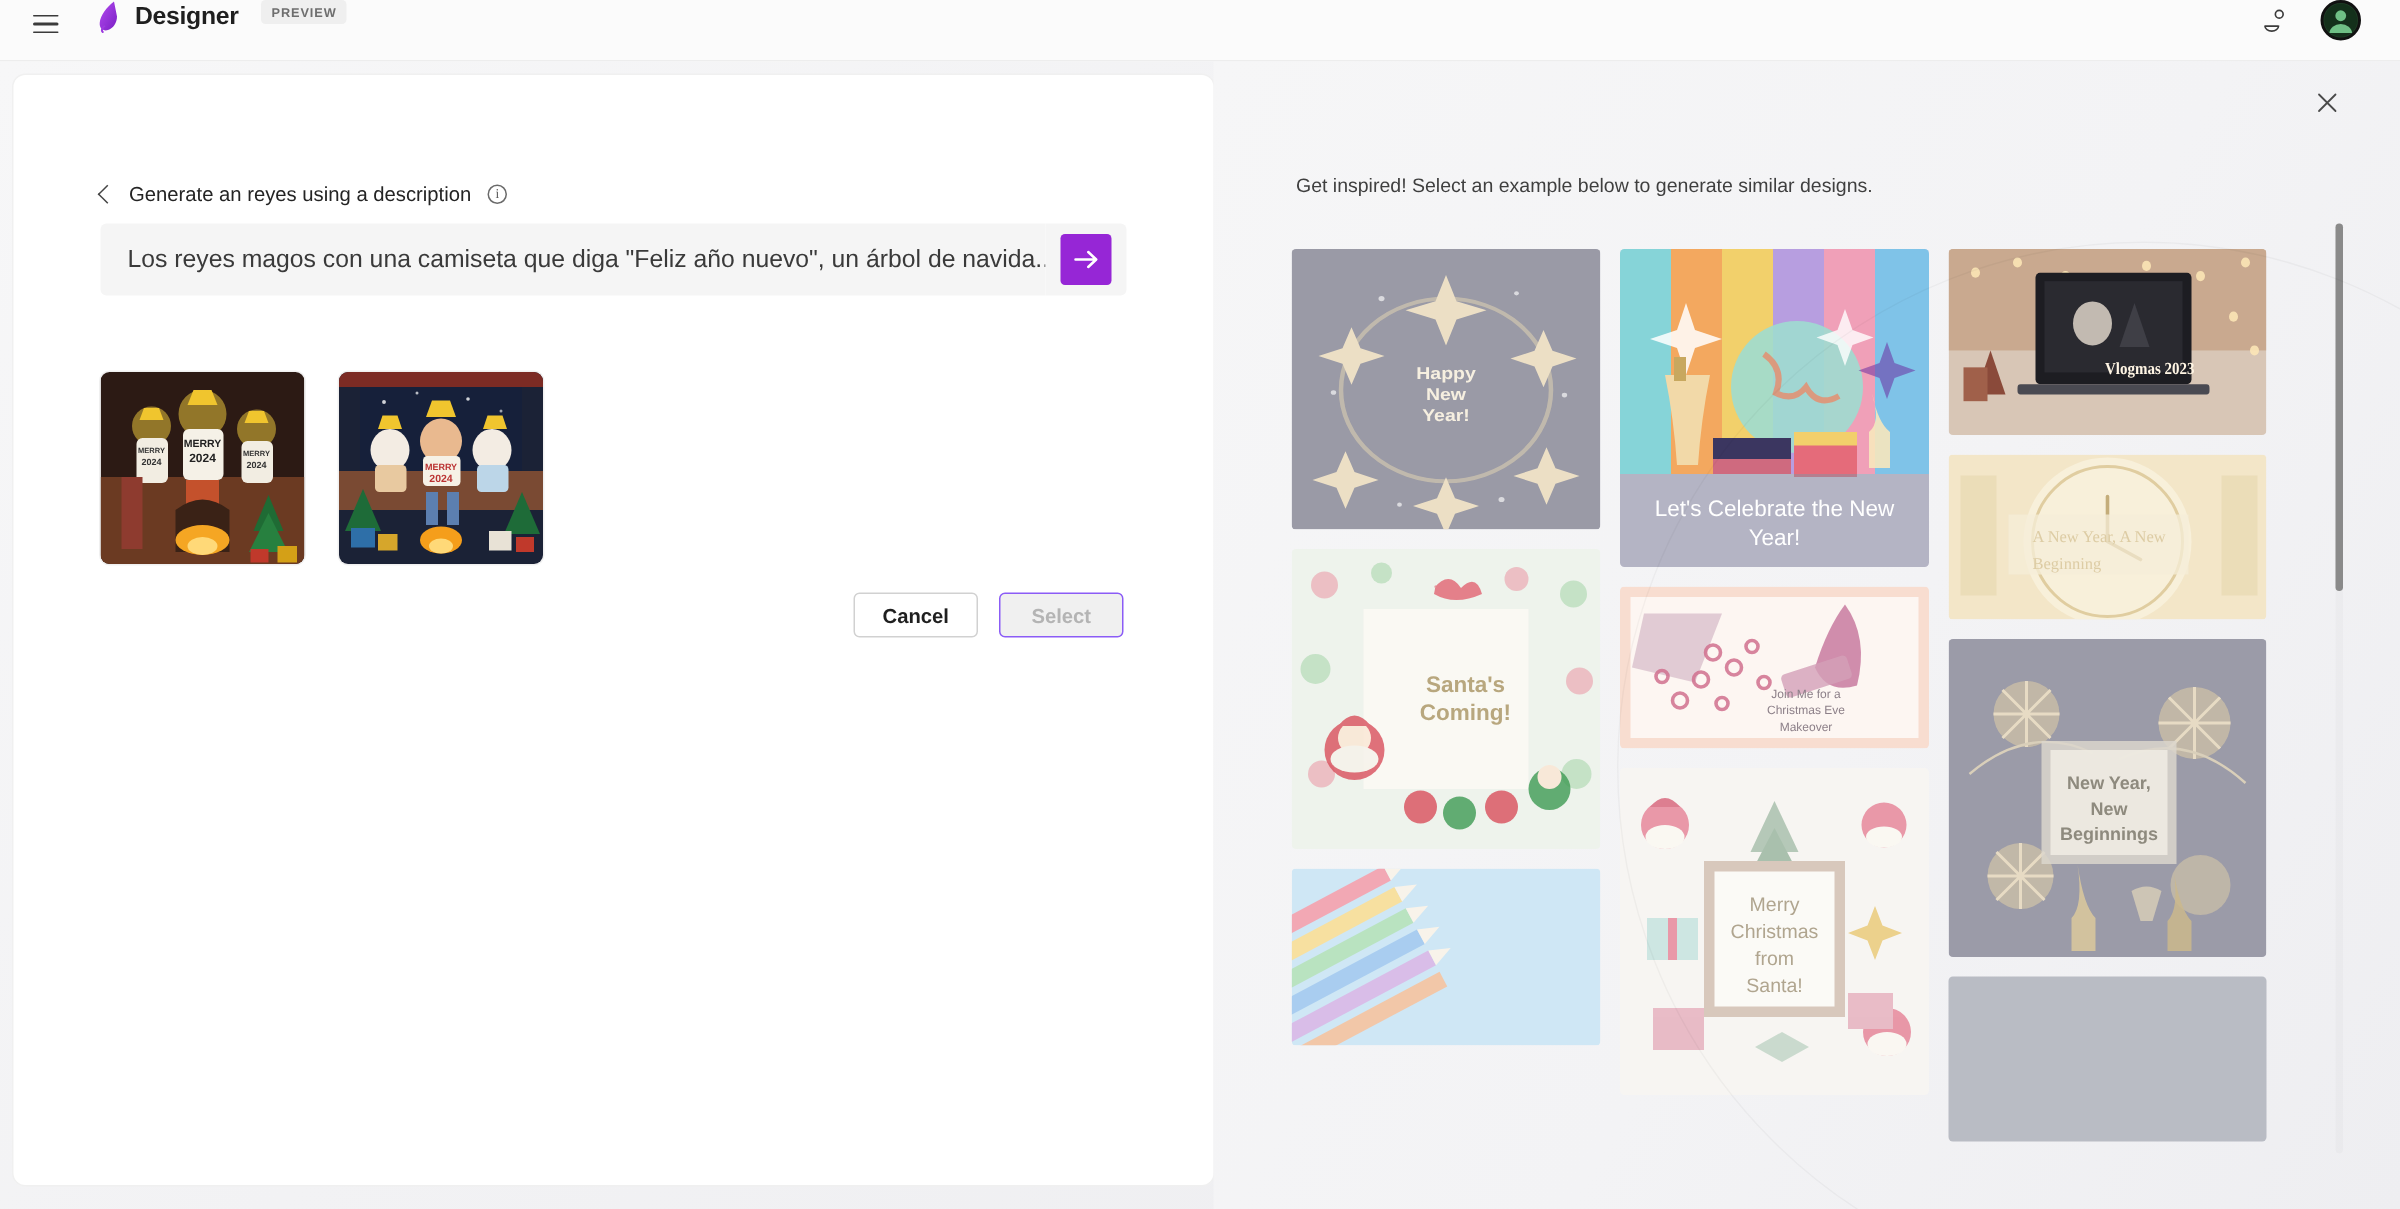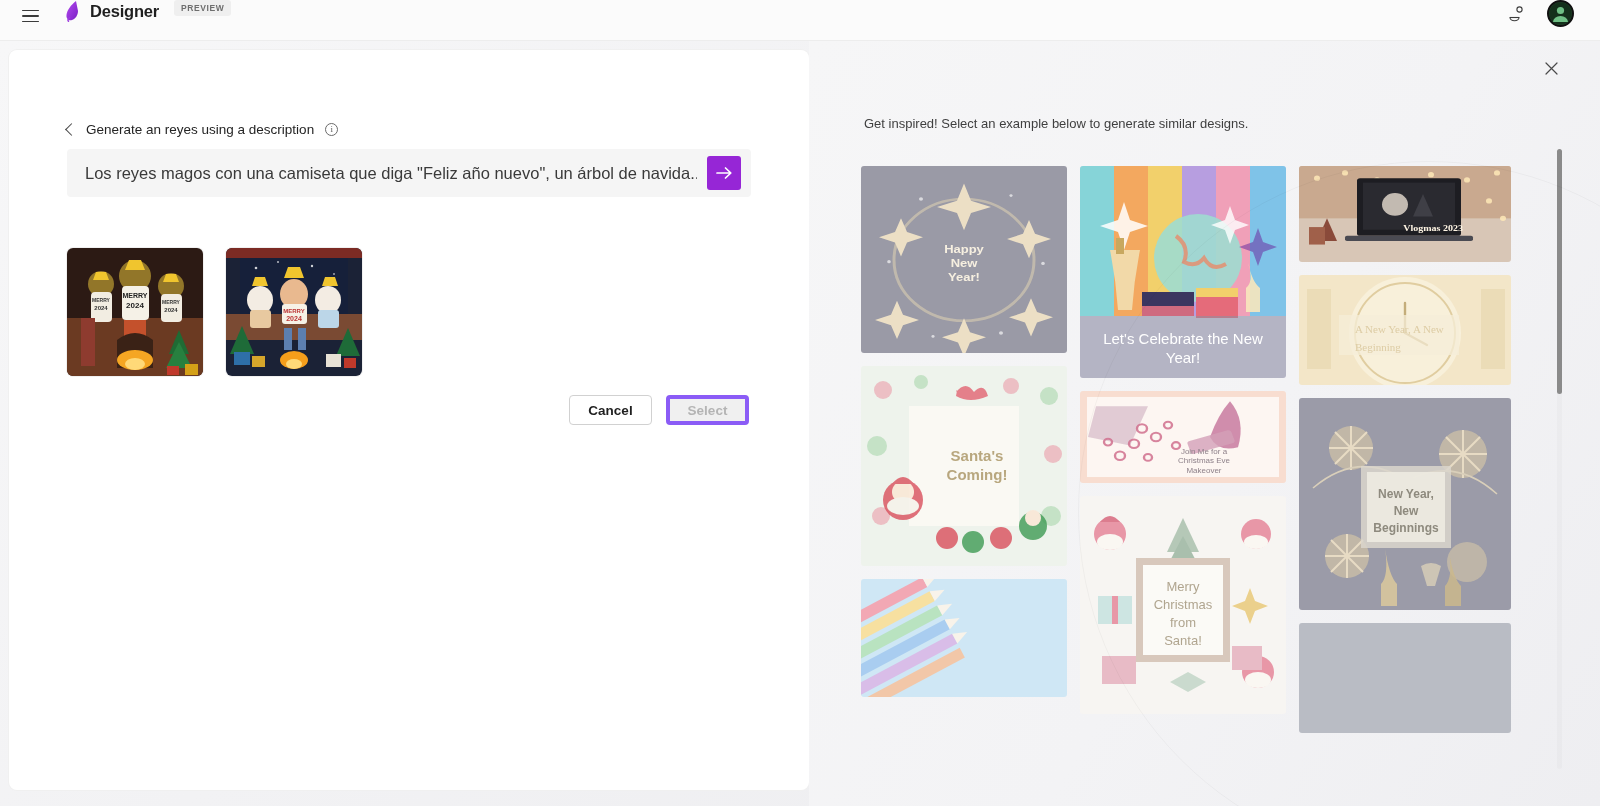--- a/index.html
+++ b/index.html
@@ -137,21 +137,21 @@
     position: absolute; left: 560px; top: 345px;
     display: flex; gap: 14px; align-items: center; font-weight: bold;
   }
   .btn {
     height: 30px; min-width: 83px;
     border-radius: 4px; font-size: 13.5px;
     font-family: "Liberation Sans", sans-serif;
     display:flex; align-items:center; justify-content:center;
   }
   .btn-cancel { background:#fff; border: 1px solid #d1d1d1; color: #1f1f1f; cursor: pointer; }
-  .btn-select { background:#f0f0f0; border: 4px solid #8b5cf6; color: #b4b4b4; cursor: default; }
+  .btn-select { background:#f0f0f0; border: 1px solid #8b5cf6; color: #b4b4b4; cursor: default; }
 
   
   .close-x {
     position: absolute; right: 36px; top: 14px;
     width: 26px; height: 26px; cursor: pointer;
     display: flex; align-items: center; justify-content: center;
     color: #4a4a4a; font-size: 15px;
   }
   .panel-head { position: absolute; left: 55px; top: 64px; }
   .panel-title { font-size: 18.5px; font-weight: bold; color: #1f1f1f; letter-spacing: -0.1px; }
@@ -435,21 +435,21 @@
             <rect x="116" y="122" width="42" height="30" fill="#e56b7a"></rect>
             <rect x="116" y="122" width="42" height="9" fill="#f2cf6b"></rect>
             <rect x="62" y="126" width="52" height="14" fill="#3b3660"></rect>
             <rect x="62" y="140" width="52" height="10" fill="#cf6a7f"></rect>
             <rect x="0" y="150" width="206" height="62" fill="#8d8fa0" opacity=".55"></rect>
             <text x="103" y="178" font-size="15" fill="#ffffff" text-anchor="middle" font-family="sans-serif">Let's Celebrate the New</text>
             <text x="103" y="197" font-size="15" fill="#ffffff" text-anchor="middle" font-family="sans-serif">Year!</text>
           </svg>
         </div>
 
-        <div class="tile" style="height:92px">
+        <div class="tile" style="height:108px">
           <svg viewBox="0 0 206 108" preserveAspectRatio="none">
             <rect width="206" height="108" fill="#f8ddd0"></rect>
             <rect x="7" y="7" width="192" height="94" fill="#fdf6f2"></rect>
             <path d="M16 18 l52 0 -18 46 -42 -10z" fill="#d9c0cc" opacity=".8"></path>
             <path d="M150 12 q16 22 8 54 q-20 6 -28 -12 q8 -26 20 -42z" fill="#c06a94" opacity=".75"></path>
             <rect x="108" y="52" width="46" height="16" rx="3" fill="#d3a0b8" opacity=".8" transform="rotate(-18 131 60)"></rect>
             <g fill="none" stroke="#d1718f" stroke-width="2.4" opacity=".85">
               <circle cx="62" cy="44" r="5"></circle>
                 <circle cx="76" cy="54" r="5"></circle>
               <circle cx="54" cy="62" r="5"></circle>
@@ -489,21 +489,21 @@
             <rect x="63" y="69" width="80" height="90" fill="#fbfaf6"></rect>
             <text x="103" y="95" font-size="13" fill="#b0a58f" text-anchor="middle" font-family="sans-serif">Merry</text>
             <text x="103" y="113" font-size="13" fill="#b0a58f" text-anchor="middle" font-family="sans-serif">Christmas</text>
             <text x="103" y="131" font-size="13" fill="#b0a58f" text-anchor="middle" font-family="sans-serif">from</text>
             <text x="103" y="149" font-size="13" fill="#b0a58f" text-anchor="middle" font-family="sans-serif">Santa!</text>
           </svg>
         </div>
       </div>
 
       <div class="gcol c3">
-        <div class="tile" style="height:96px">
+        <div class="tile" style="height:124px">
           <svg viewBox="0 0 212 110" preserveAspectRatio="none">
             <rect width="212" height="110" fill="#d8c6b6"></rect>
             <rect x="0" y="0" width="212" height="60" fill="#c9a98f"></rect>
             <g fill="#ffe9b8" opacity=".85">
               <circle cx="18" cy="14" r="3"></circle>
                 <circle cx="46" cy="8" r="3"></circle>
                 <circle cx="78" cy="16" r="3"></circle>
               <circle cx="132" cy="10" r="3"></circle>
                 <circle cx="168" cy="16" r="3"></circle>
                 <circle cx="198" cy="8" r="3"></circle>

